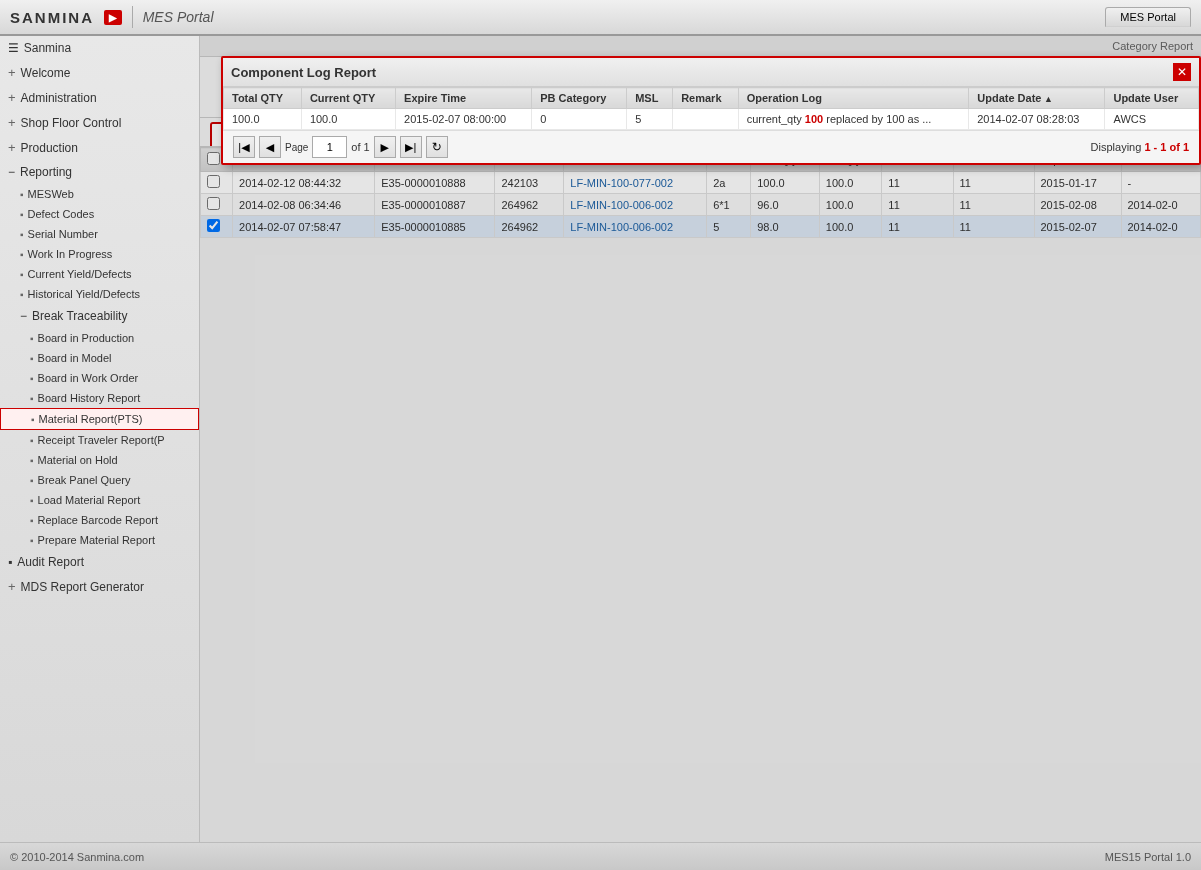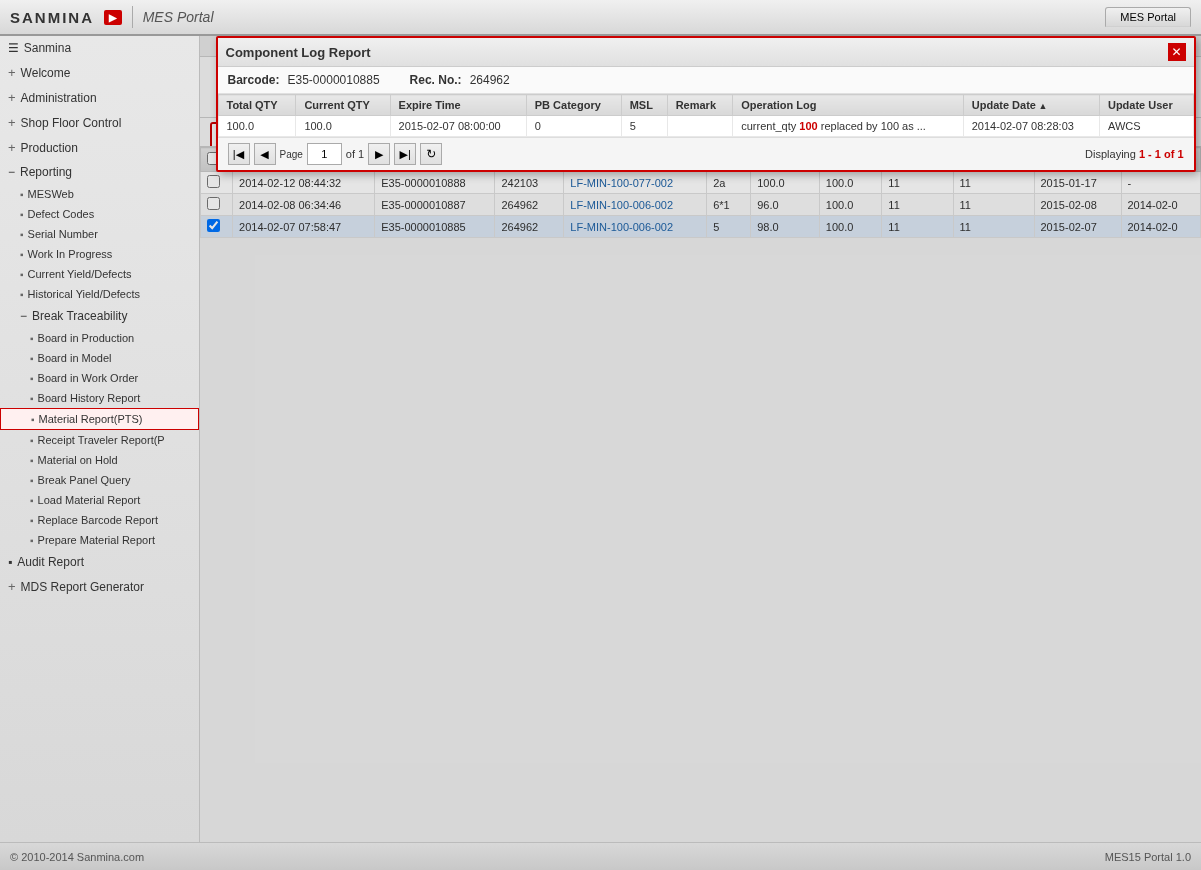--- a/index.html
+++ b/index.html
@@ -170,21 +170,22 @@
     .data-table tr.selected td { background: #dde8f5; }
     .link-text { color: #2266aa; cursor: pointer; }
 
     
     .modal-overlay {
       position: absolute;
       top: 0; left: 0; right: 0; bottom: 0;
       background: rgba(0,0,0,0.1);
       display: flex;
       align-items: flex-start;
-      justify-content: center;
+      justify-content: flex-end;
+      padding-top: 20px;
       padding-left: 10px;
     }
     .modal {
       background: white;
       border: 2px solid #cc0000;
       border-radius: 2px;
       width: 980px;
       font-size: 12px;
       box-shadow: 3px 3px 8px rgba(0,0,0,0.3);
     }
@@ -513,30 +514,20 @@
           </tbody>
       </table>
     </div>
 
     <div class="modal-overlay">
       <div class="modal">
         <div class="modal-header">
           <span style="font-size:13px;font-weight:bold;">Component Log Report</span>
           <button class="modal-close">✕</button>
         </div>
-        <div class="modal-info">
-          <div class="modal-info-item">
-            <span class="modal-info-label">Barcode:</span>
-            <span>E35-0000010885</span>
-          </div>
-          <div class="modal-info-item">
-            <span class="modal-info-label">Rec. No.:</span>
-            <span>264962</span>
-          </div>
-        </div>
         <div style="overflow-x:auto;">
           <table class="modal-table">
             <thead>
               <tr id="modal-table-headers">
                   <th>Total QTY</th>
                   <th>Current QTY</th>
                   <th>Expire Time</th>
                   <th>PB Category</th>
                   <th>MSL</th>
                   <th>Remark</th>

